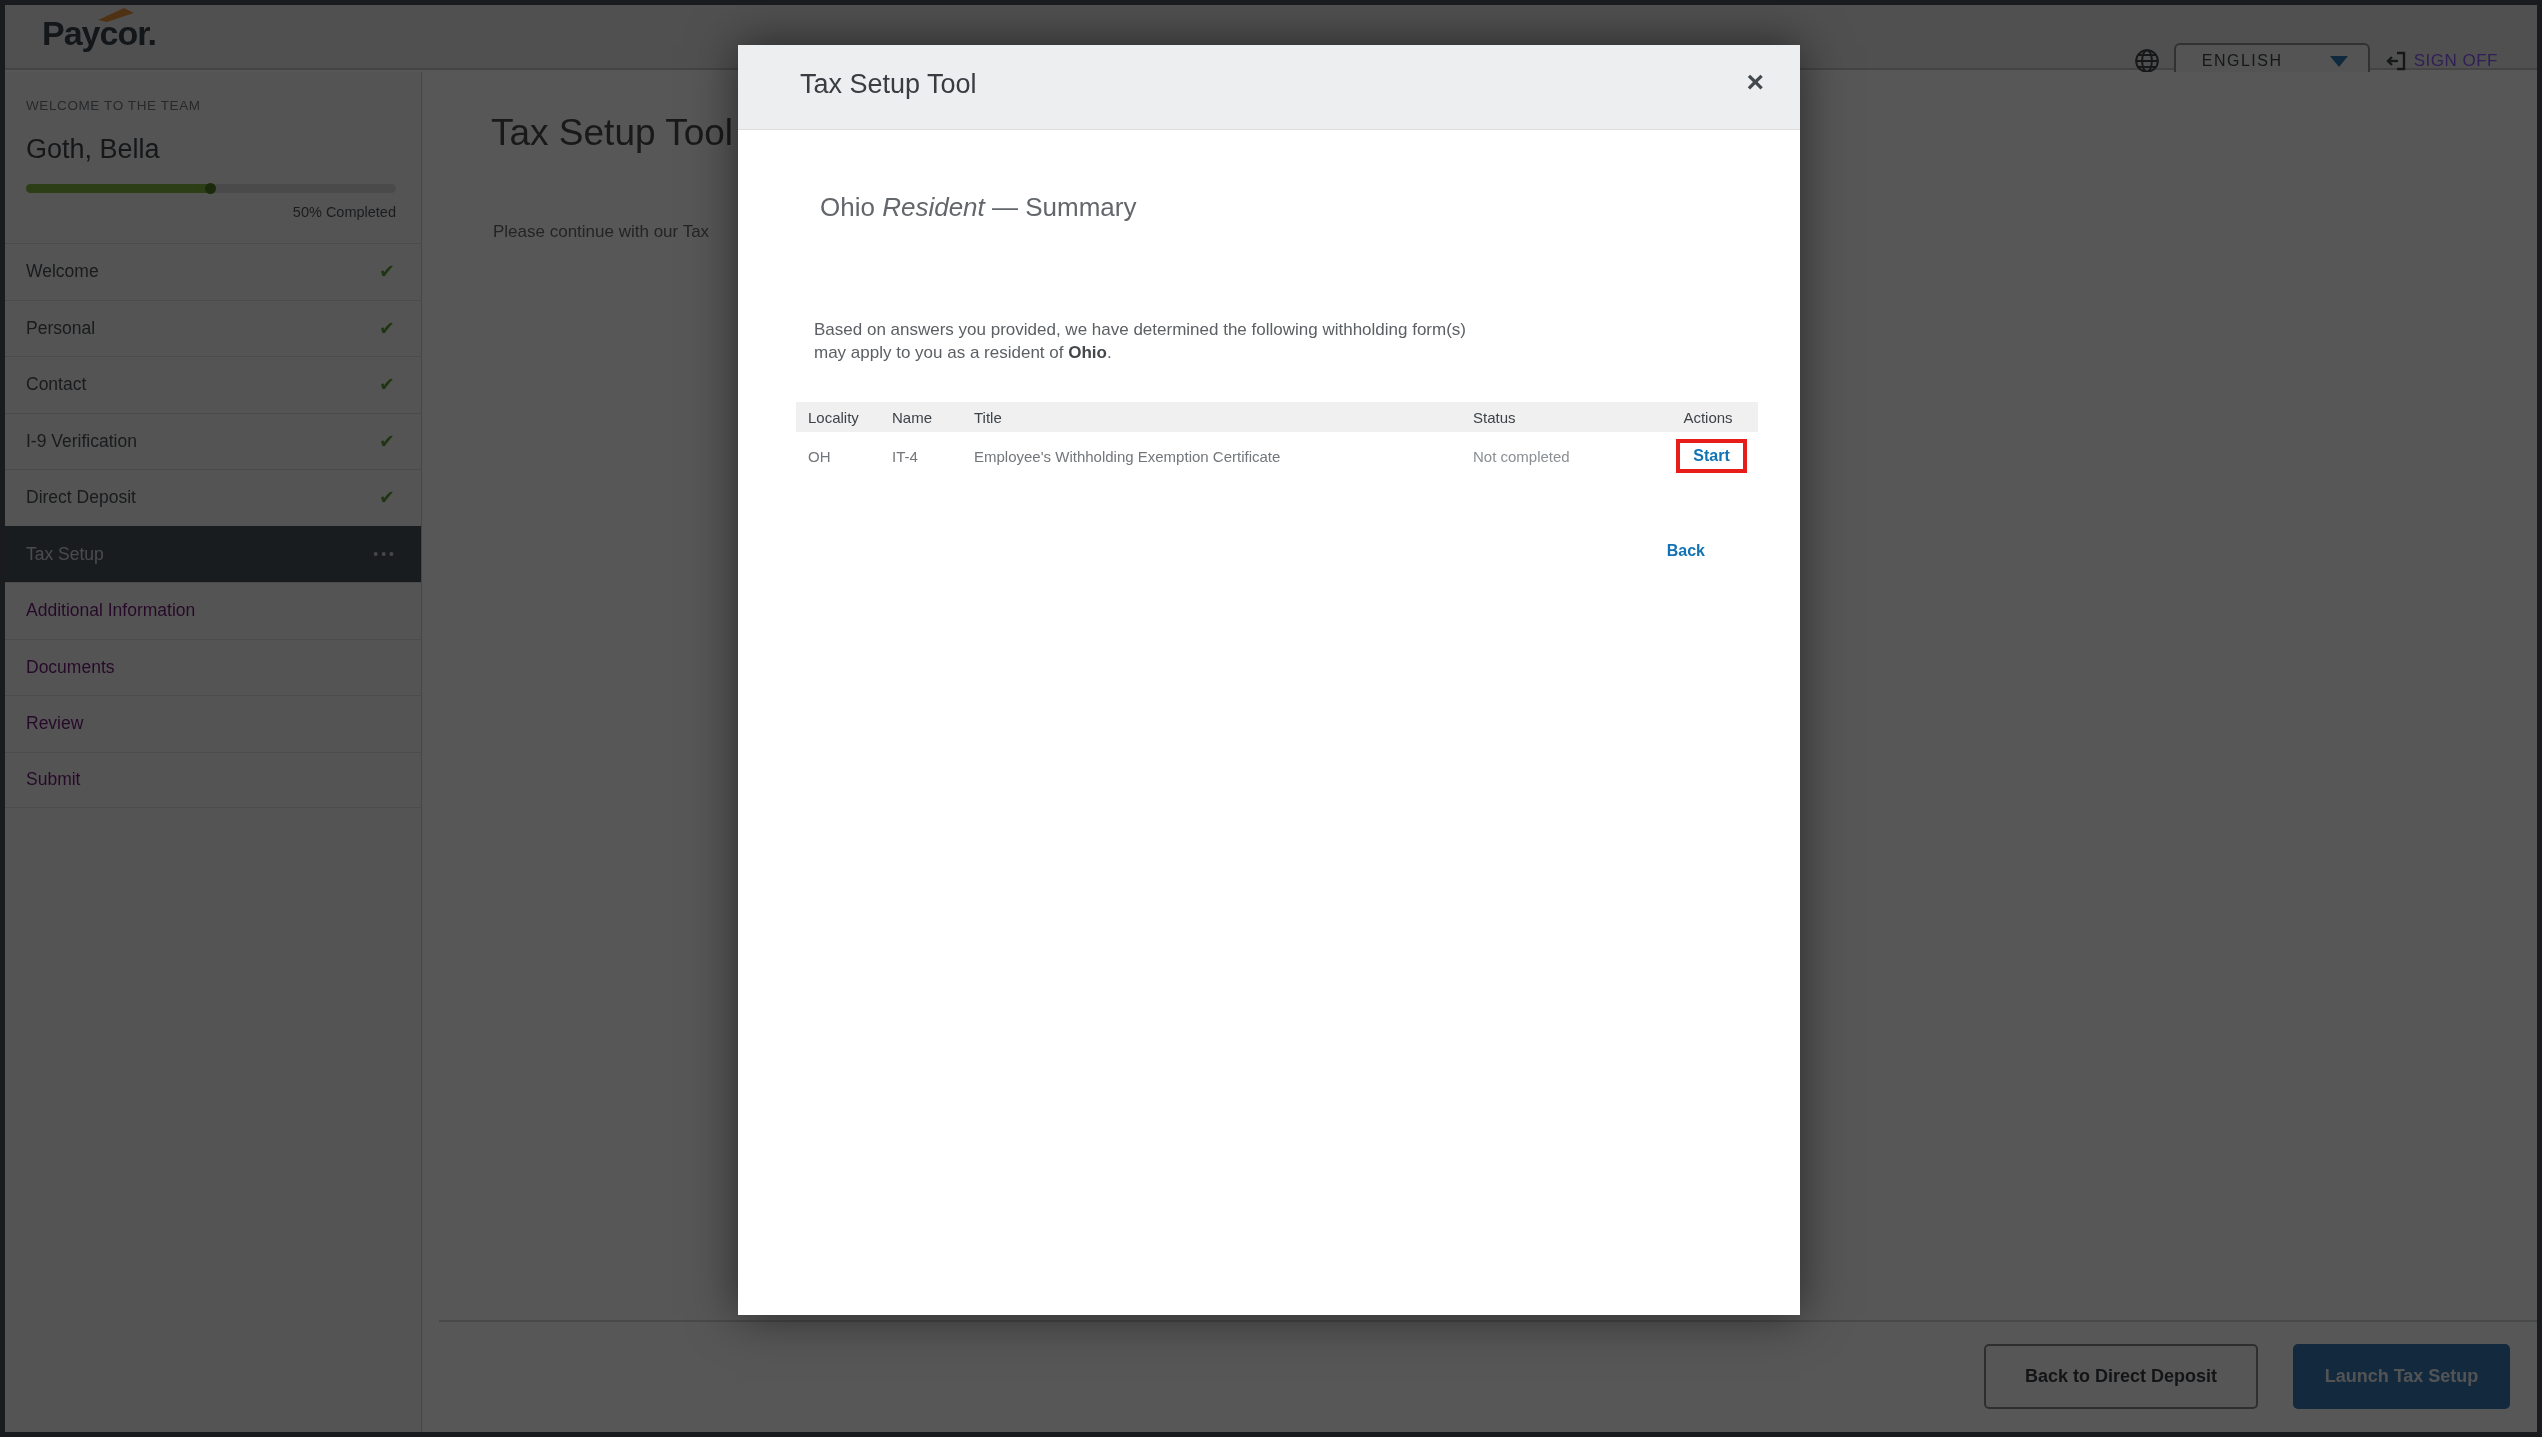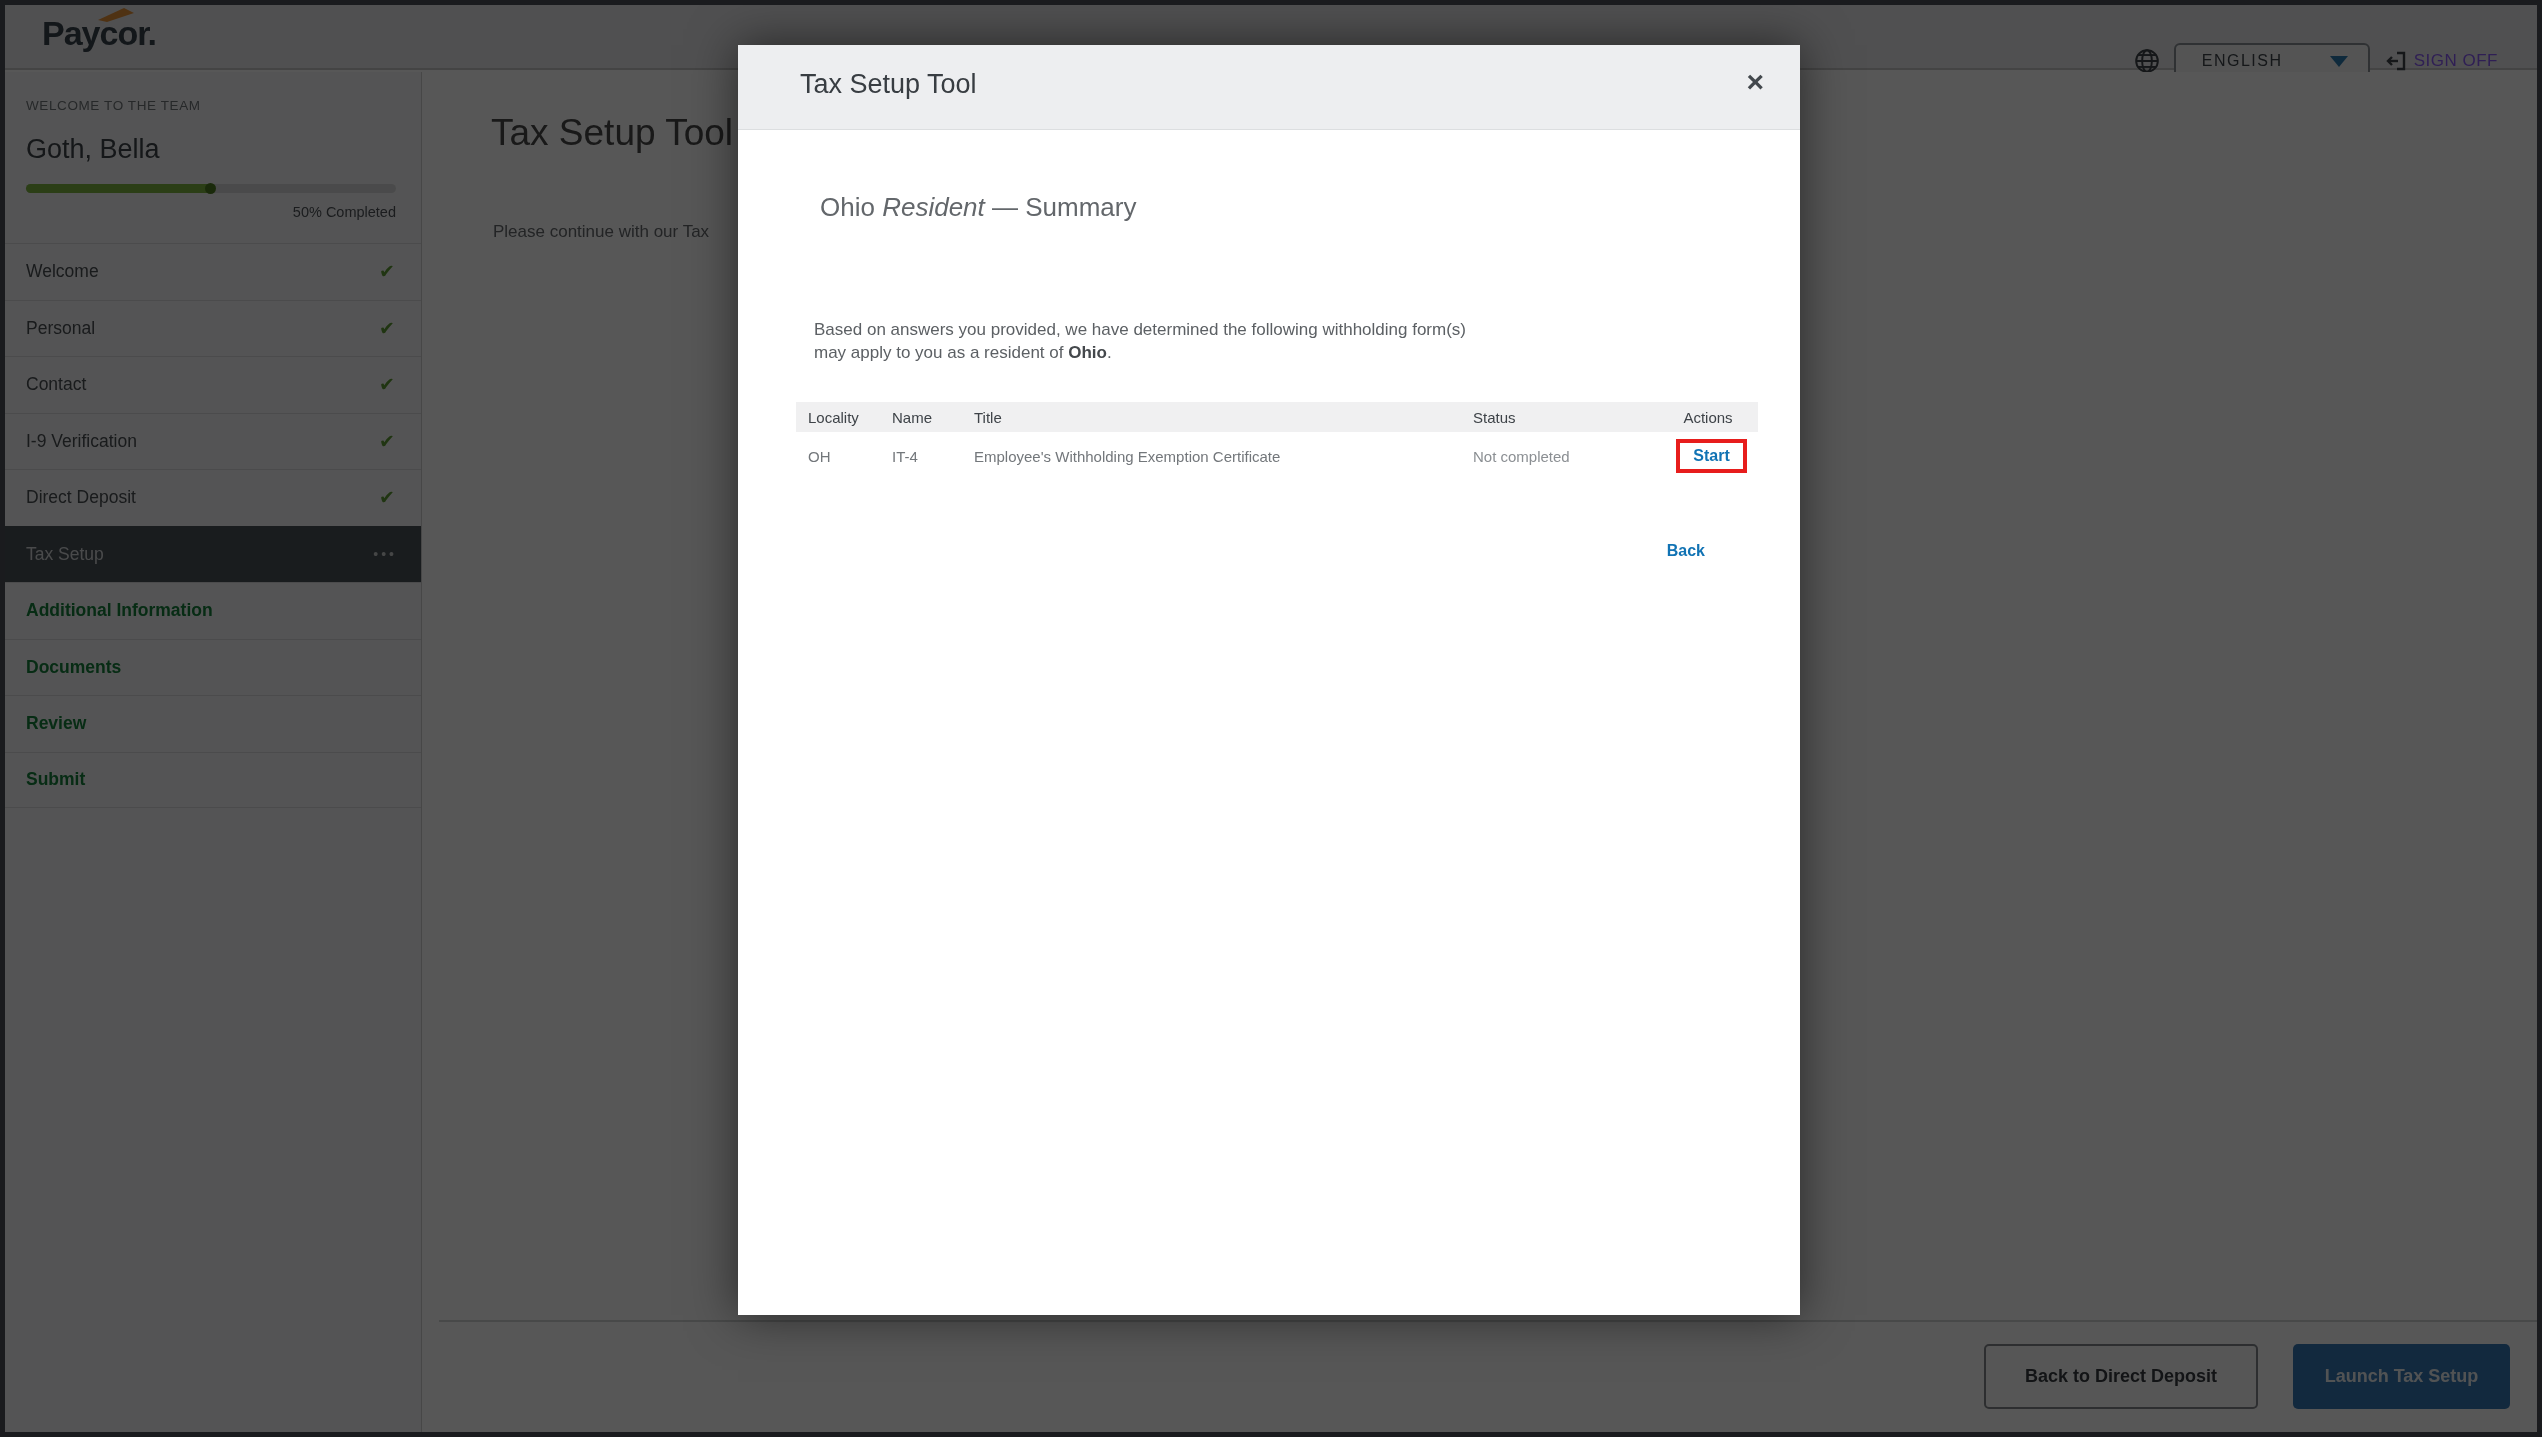--- a/index.html
+++ b/index.html
@@ -27,21 +27,21 @@
   .progress-track{position:absolute;left:26px;top:112px;width:370px;height:9px;border-radius:5px;background:#d9dadb;}
   .progress-fill{position:absolute;left:0;top:0;height:9px;border-radius:5px;background:#7fb542;}
   .progress-dot{position:absolute;top:-1px;width:11px;height:11px;border-radius:50%;background:#4e7d22;}
   .progress-label{position:absolute;left:26px;top:132px;width:370px;text-align:right;font-size:14.5px;color:#4f545a;}
   .nav{position:absolute;left:0;top:171px;width:100%;}
   .nav-item{position:relative;height:56.5px;border-top:1px solid #dcdddf;display:flex;align-items:center;padding-left:26px;font-size:17.5px;color:#4a4f54;cursor:pointer;}
   .nav-item:last-child{border-bottom:1px solid #dcdddf;}
   .nav-item .check{position:absolute;right:26px;color:#5f9c35;font-size:19px;font-weight:bold;}
   .nav-item.active{background:#4a525a;color:#d6d9db;border-top-color:#4a525a;}
   .nav-item.active .dots{position:absolute;right:24px;color:#c9ccce;font-size:14px;letter-spacing:3px;}
-  .nav-item.disabled{color:#15803d;cursor:default;font-weight:bold;}
+  .nav-item.disabled{color:#701a75;cursor:default;}
 
   
   .main{position:absolute;left:423px;top:72px;right:0;bottom:0;background:#ffffff;}
   .page-title{position:absolute;left:68px;top:40px;font-size:37px;font-weight:400;color:#4a4a4a;}
   .page-subtitle{position:absolute;left:70px;top:150px;font-size:17px;color:#666a6e;white-space:nowrap;}
   .footer{position:absolute;left:16px;right:0;bottom:0;height:117px;border-top:2px solid #d4d5d7;background:#ffffff;}
   .footer-buttons{position:absolute;right:32px;top:22px;display:flex;gap:35px;}
   .btn{height:65px;border-radius:5px;font-size:18px;font-weight:bold;display:flex;align-items:center;justify-content:center;cursor:pointer;font-family:inherit;}
   .btn-secondary{width:274px;background:#fdfdfd;border:2px solid #83888d;color:#383d42;}
   .btn-primary{width:217px;background:#3779b6;border:none;color:#eef2f5;}

